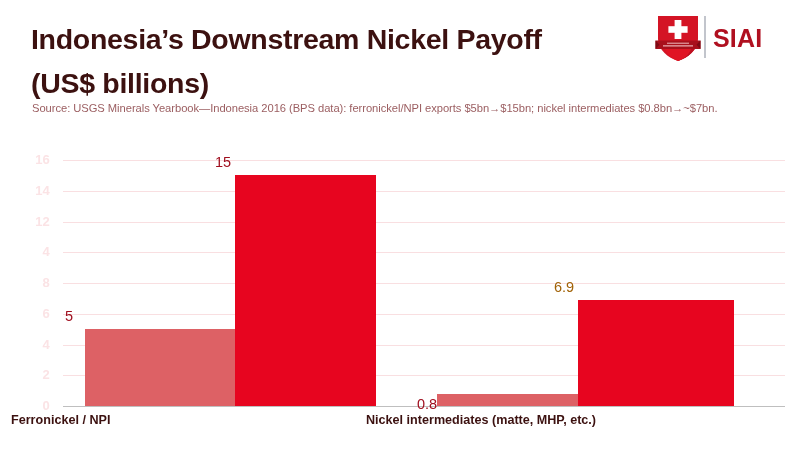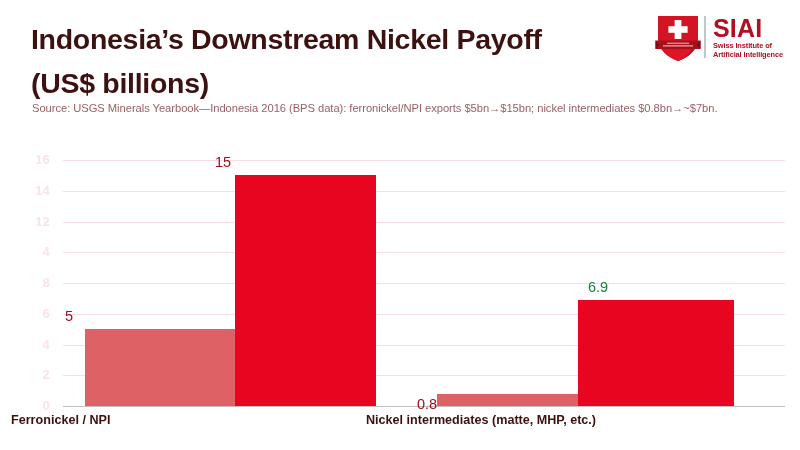--- a/index.html
+++ b/index.html
@@ -219,22 +219,20 @@
           <rect x="8" y="33.1" width="30" height="1.5" fill="#e8a8ae" opacity="0.85"></rect>
 
           <path d="M10 37 H36 C34 43 29 46.8 23 49 C17 46.8 12 43 10 37 Z" fill="#e01424"></path>
         </svg>
       </div>
 
       <div id="logo-divider"></div>
 
       <div id="logo-text">
         <div id="logo-acronym">SIAI</div>
-        <div id="logo-tagline">Swiss Institute of
-Artificial Intelligence</div>
       </div>
 
     </div>
   </div>
 
   <div id="chart">
 
     <div id="yaxis">
         <div class="ytick" style="top: 241px;">0</div>
         <div class="ytick" style="top: 210.25px;">2</div>
@@ -260,17 +258,17 @@
         <div class="bar light" title="Ferronickel / NPI — Before: 5" style="left: 22px; width: 150px; height: 76.875px; background: rgb(221, 97, 101);"></div>
         <div class="bar dark" title="Ferronickel / NPI — After: 15" style="left: 172px; width: 141px; height: 230.625px; background: rgb(231, 5, 31);"></div>
         <div class="bar light" title="Nickel intermediates (matte, MHP, etc.) — Before: 0.8" style="left: 374px; width: 141px; height: 12.3px; background: rgb(221, 97, 101);"></div>
         <div class="bar dark" title="Nickel intermediates (matte, MHP, etc.) — After: 6.9" style="left: 515px; width: 156px; height: 106.088px; background: rgb(231, 5, 31);"></div>
       </div>
 
   <div class="bar-label" style="left: 65px; width: 190px; top: 168.125px; color: rgb(160, 15, 31);">5</div>
       <div class="bar-label" style="left: 215px; width: 181px; top: 14.375px; color: rgb(160, 15, 31);">15</div>
       <div class="cat-label" style="left: 11px; width: 440px; top: 272px;">Ferronickel / NPI</div>
       <div class="bar-label" style="left: 417px; width: 181px; top: 232.7px; color: rgb(160, 15, 31); margin-top: 23px;">0.8</div>
-      <div class="bar-label" style="left: 588px; width: 196px; top: 138.912px; color: #15803d;">6.9</div>
+      <div class="bar-label" style="left: 554px; width: 196px; top: 138.912px; color: #a16207;">6.9</div>
       <div class="cat-label" style="left: 366px; width: 440px; top: 272px;">Nickel intermediates (matte, MHP, etc.)</div>
     </div>
 
 </div>
 
 </body></html>

